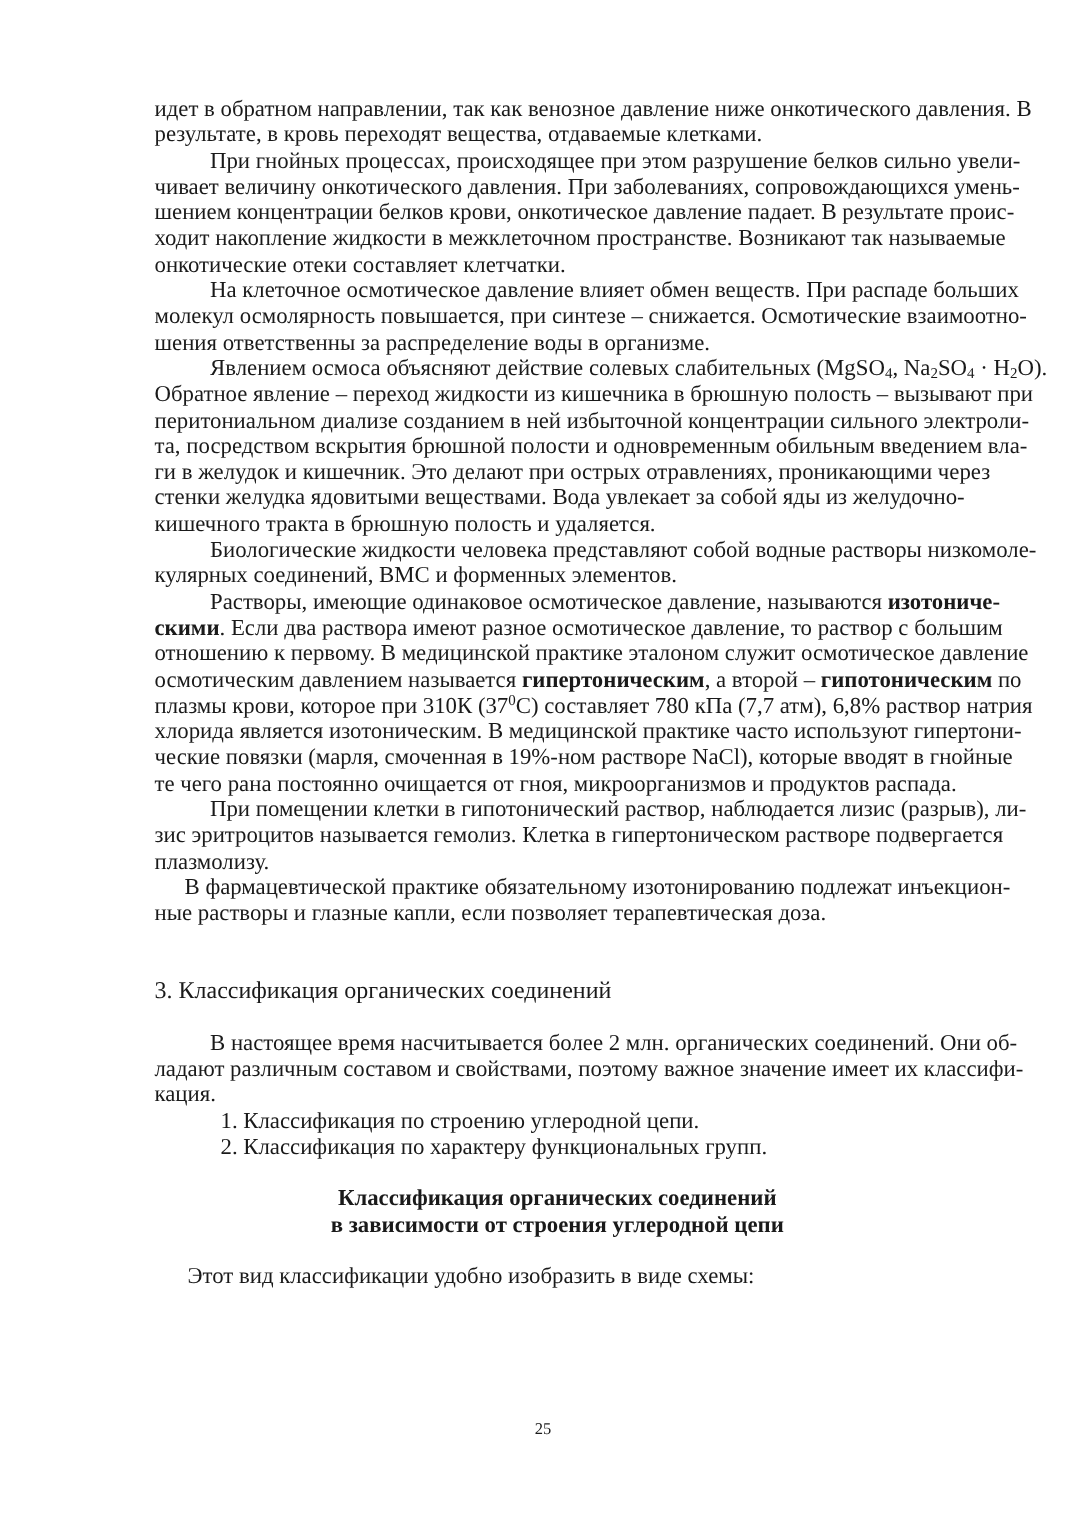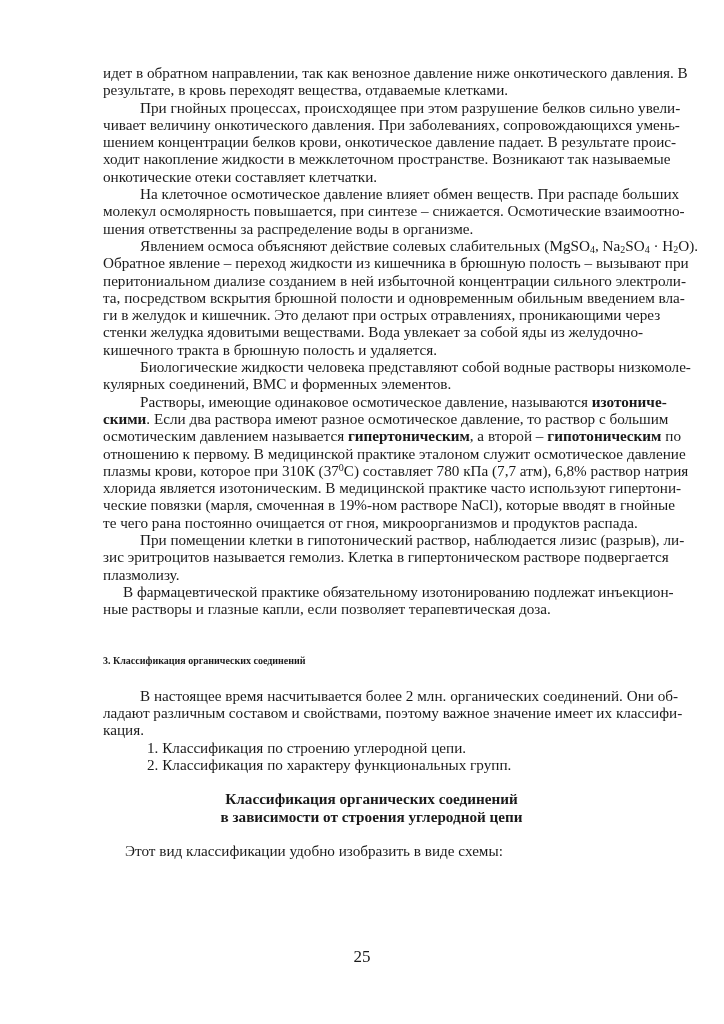--- a/index.html
+++ b/index.html
@@ -8,24 +8,24 @@
   .page { position: absolute; left: 103px; top: 64px; width: 537px; }
   .line { font-size: 15.2px; line-height: 17.3px; height: 17.3px; white-space: nowrap; }
   .j { text-align: justify; text-align-last: justify; }
   .ind { text-indent: 37px; }
   .ind2 { text-indent: 22px; }
   .ind3 { text-indent: 20px; }
   .gap { height: 17.3px; }
   b { font-weight: bold; }
   sub { font-size: 10px; vertical-align: -2px; line-height: 0; }
   sup { font-size: 10px; vertical-align: 5px; line-height: 0; }
-  .h3 { font-weight: bold; font-size: 10px; }
+  .h3 { font-weight: normal; font-size: 16px; }
   .center { text-align: center; font-weight: bold; }
   .list { padding-left: 44px; }
-  .pagenum { position: absolute; top: 947px; left: 0; width: 724px; text-align: center; font-size: 17px; }
+  .pagenum { position: absolute; top: 947px; left: 0; width: 724px; text-align: center; font-size: 11px; }
 </style>
 </head>
 <body>
 
 <div class="page">
 
   <div>
     <div class="line j">идет в обратном направлении, так как венозное давление ниже онкотического давления. В</div>
     <div class="line">результате, в кровь переходят вещества, отдаваемые клетками.</div>
   </div>
@@ -55,22 +55,22 @@
   </div>
 
   <div>
     <div class="line j ind">Биологические жидкости человека представляют собой водные растворы низкомоле-</div>
     <div class="line">кулярных соединений, ВМС и форменных элементов.</div>
   </div>
 
   <div>
     <div class="line j ind"><span>Растворы, имеющие одинаковое осмотическое давление, называются </span><b>изотониче-</b></div>
     <div class="line j"><b>скими</b><span>. Если два раствора имеют разное осмотическое давление, то раствор с большим</span></div>
+    <div class="line j">отношению к первому. В медицинской практике эталоном служит осмотическое давление</div>
     <div class="line j"><span>осмотическим  давлением называется </span><b>гипертоническим</b><span>, а второй – </span><b>гипотоническим</b><span> по</span></div>
-    <div class="line j">отношению к первому. В медицинской практике эталоном служит осмотическое давление</div>
     <div class="line j"><span>плазмы крови, которое при 310К (37</span><sup>0</sup><span>С) составляет 780 кПа (7,7 атм), 6,8% раствор натрия</span></div>
     <div class="line j">хлорида является изотоническим. В медицинской практике часто используют гипертони-</div>
     <div class="line j">ческие повязки (марля, смоченная в 19%-ном растворе NaCl), которые вводят в гнойные</div>
     <div class="line">те чего рана постоянно очищается от гноя, микроорганизмов и продуктов распада.</div>
   </div>
 
   <div>
     <div class="line j ind">При помещении клетки в гипотонический раствор, наблюдается лизис (разрыв), ли-</div>
     <div class="line j">зис эритроцитов называется гемолиз. Клетка в гипертоническом растворе подвергается</div>
     <div class="line">плазмолизу.</div>

